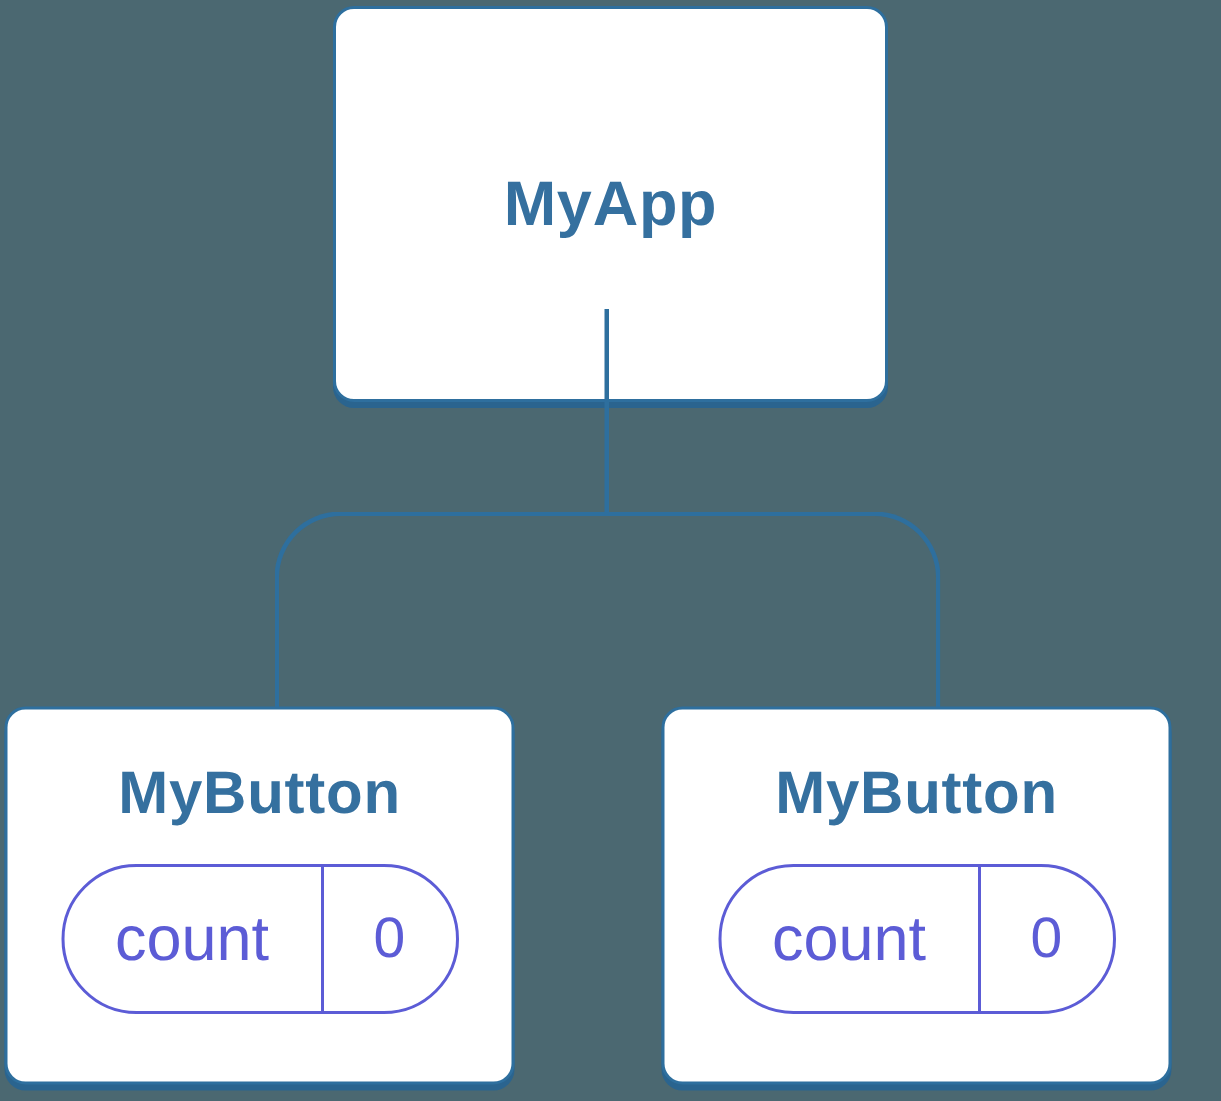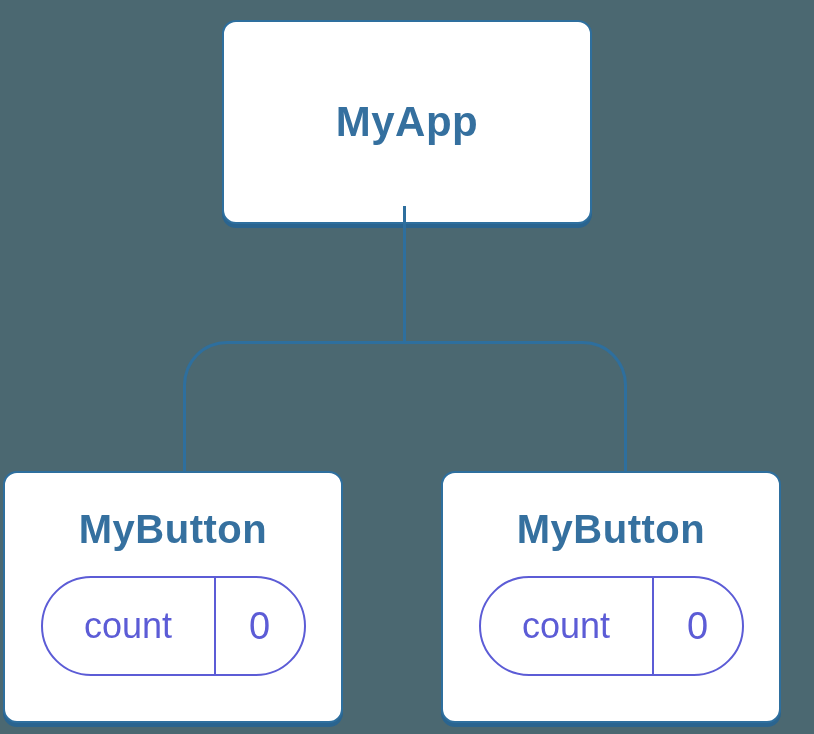--- a/index.html
+++ b/index.html
@@ -24,21 +24,21 @@
     position:absolute;
     background:var(--node-fill);
     border:2px solid var(--node-border);
     border-radius:14px;
     box-shadow:0 4px 0 0 var(--node-shadow);
     display:flex;
     flex-direction:column;
     align-items:center;
   }
   .node.root{
-    left:222px; top:20px; width:370px; height:204px;
+    left:222px; top:4px; width:370px; height:264px;
     justify-content:center;
   }
   .node.child{
     top:471px; width:340px; height:252px;
     padding-top:34px;
   }
   .node.child.left{left:3px;}
   .node.child.right{left:441px;}
 
   .node-label{
@@ -74,21 +74,21 @@
     display:flex;
     align-items:stretch;
     overflow:hidden;
     background:transparent;
   }
   .pill-key{
     width:173px;
     border-right:2px solid var(--state);
     display:flex;align-items:center;justify-content:center;
     color:var(--state);
-    font-size:36px;
+    font-size:42px;
   }
   .pill-value{
     flex:1;
     display:flex;align-items:center;justify-content:center;
     color:var(--state);
     font-size:38px;
   }
 </style>
 </head>
 <body>

